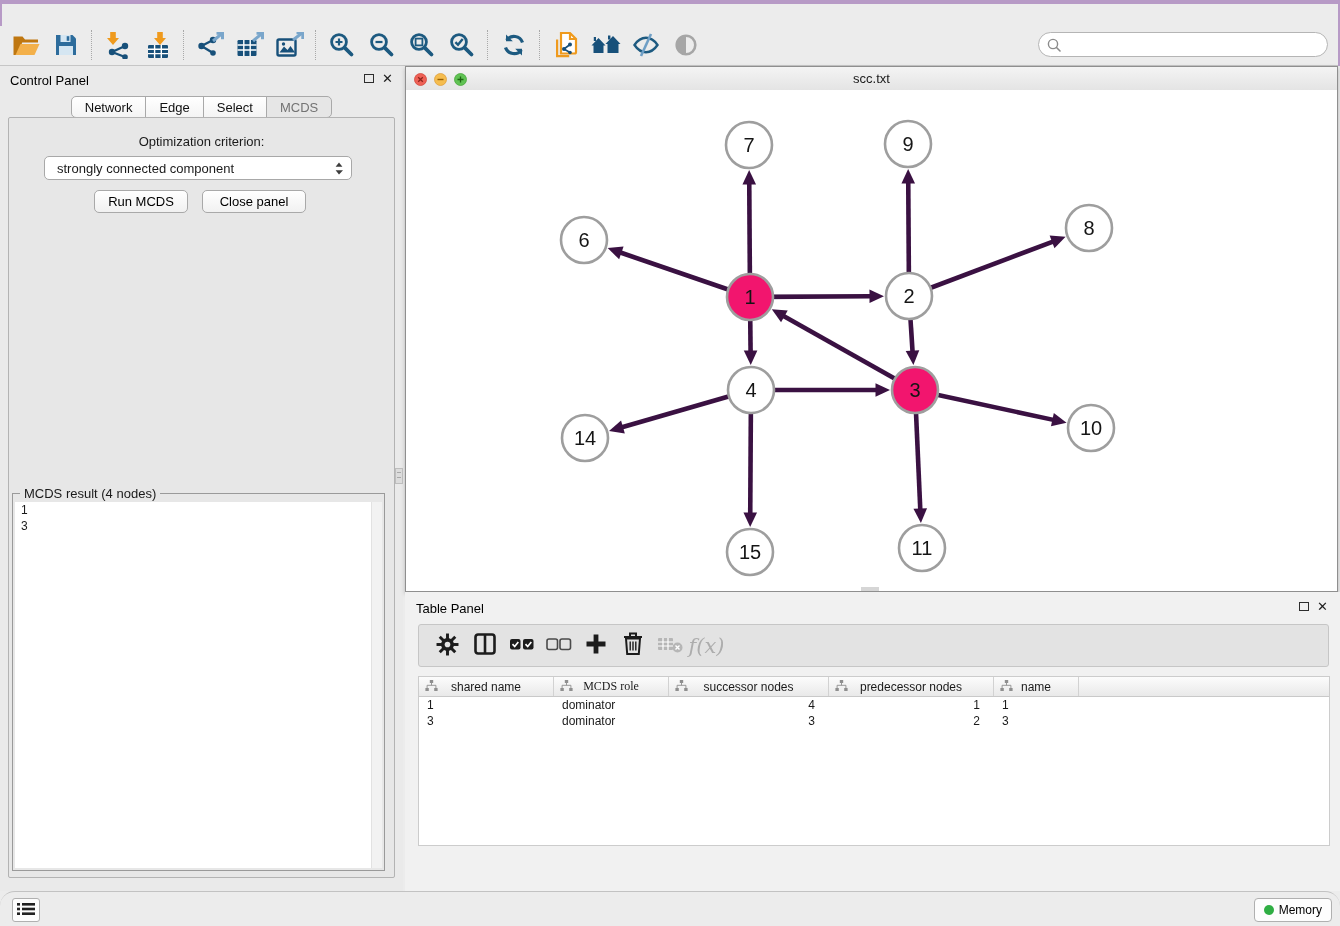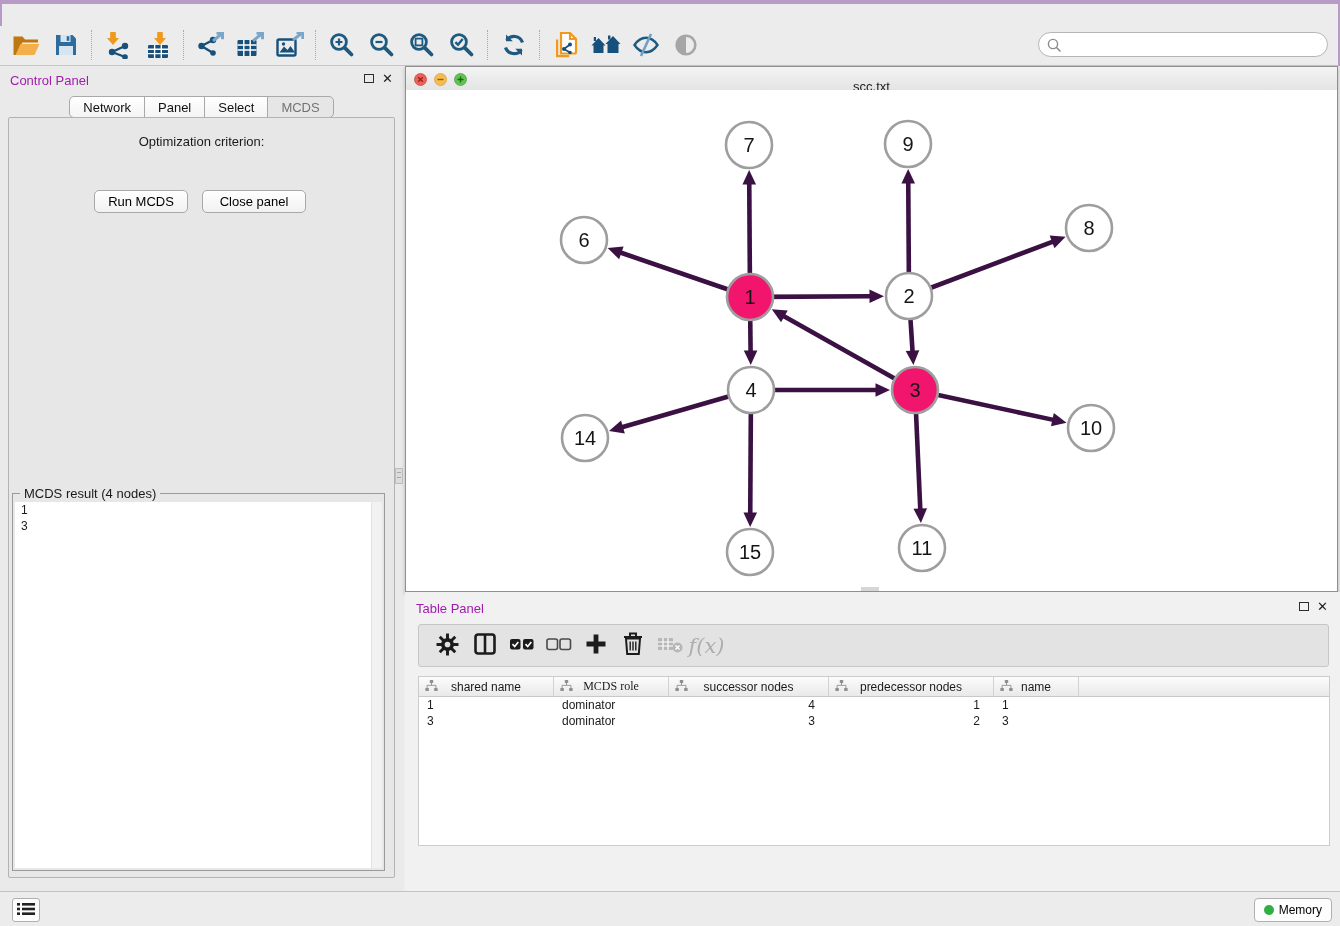--- a/index.html
+++ b/index.html
@@ -20,21 +20,21 @@
   .toolbar .icons{display:flex;align-items:center;padding-left:6px;}
   .tool{width:38px;height:36px;background:none;border:none;display:flex;align-items:center;justify-content:center;padding:0;margin:0 1px;}
   .tool .icon{display:flex;align-items:center;justify-content:center;}
   .sep{width:1px;height:30px;margin:0 5px;border-left:1px dotted #a9a9a9;}
   .search-wrap{position:absolute;right:12px;top:7px;width:290px;height:25px;background:#fff;border:1px solid #b5b5b5;border-radius:13px;display:flex;align-items:center;box-sizing:border-box;}
   .search-wrap .icon{margin:0 4px 0 8px;display:flex;}
   .search-wrap input{flex:1;border:none;outline:none;font-size:13px;background:transparent;height:18px;}
 
   
   .control-panel{position:absolute;left:0;top:66px;width:403px;height:825px;background:#eaeaea;}
-  .panel-header{position:absolute;left:10px;top:7px;font-size:13px;color:#a21caf;}
+  .panel-header{position:absolute;left:10px;top:7px;font-size:13px;color:#000000;}
   .panel-btns{position:absolute;right:10px;top:7px;display:flex;gap:8px;align-items:center;}
   .float-ico{width:10px;height:9px;border:1.5px solid #2d2d2d;display:inline-block;box-sizing:border-box;}
   .close-ico{font-size:13px;font-weight:bold;color:#1c1c1c;line-height:11px;}
   .tabbar{display:flex;}
   .cp-tabs{position:absolute;left:0;right:0;top:30px;justify-content:center;}
   .tab{height:22px;padding:0 13px;font-size:13px;background:linear-gradient(#ffffff,#f4f4f4);border:1px solid #a9a9a9;margin-left:-1px;color:#111;box-sizing:border-box;}
   .tab:first-child{border-radius:5px 0 0 5px;margin-left:0;}
   .tab:last-child{border-radius:0 5px 5px 0;}
   .tab.selected{background:#e6e6e6;color:#737373;}
   .cp-box{position:absolute;left:8px;top:51px;width:387px;height:761px;border:1px solid #b3b3b3;background:#e7e7e7;border-radius:2px;box-sizing:border-box;}
@@ -49,42 +49,42 @@
   .groupbox .legend{position:absolute;left:7px;top:-8px;background:#e7e7e7;padding:0 4px;font-size:13px;}
   .result-area{position:absolute;left:2px;top:8px;right:2px;bottom:2px;background:#fff;overflow:hidden;}
   .result-area .line{font-size:12px;padding-left:6px;line-height:16px;}
   .result-scroll{position:absolute;right:0;top:0;bottom:0;width:10px;background:#f2f2f2;border-left:1px solid #e2e2e2;}
   .grip{position:absolute;left:395px;top:468px;width:8px;height:16px;background:#dcdcdc;border:1px solid #bdbdbd;box-sizing:border-box;z-index:5;}
   .grip:before{content:"";display:block;margin:3px 1px;border-top:1px solid #a8a8a8;border-bottom:1px solid #a8a8a8;height:4px;}
 
   
   .net-window{position:absolute;left:405px;top:66px;width:933px;height:526px;background:#fff;border:1px solid #8f8f8f;box-sizing:border-box;box-shadow:0 2px 4px rgba(0,0,0,0.25);}
   .net-titlebar{position:absolute;left:0;top:0;right:0;height:23px;background:linear-gradient(#f4f4f4,#e4e4e4);border-bottom:1px solid #bdbdbd;}
-  .net-titlebar .title{position:absolute;left:0;right:0;top:12px;text-align:center;font-size:13px;color:#1a1a1a;}
+  .net-titlebar .title{position:absolute;left:0;right:0;top:4px;text-align:center;font-size:13px;color:#1a1a1a;}
   .light{position:absolute;top:5px;width:13px;height:13px;}
   .net-canvas{position:absolute;left:0;top:23px;right:0;bottom:0;background:#fff;}
   .hscroll-bit{position:absolute;left:455px;bottom:0px;width:18px;height:4px;background:#d6d6d6;}
 
   
   .table-panel{position:absolute;left:405px;top:592px;width:935px;height:299px;background:#f1f1f1;}
   .tp-toolbar{position:absolute;left:13px;top:32px;width:911px;height:43px;background:#e3e3e3;border:1px solid #c6c6c6;border-radius:3px;box-sizing:border-box;display:flex;align-items:center;padding-left:10px;}
   .tp-tool{width:37px;height:34px;background:none;border:none;display:flex;align-items:center;justify-content:center;padding:0;}
   .fx{font-family:"DejaVu Serif","Liberation Serif",serif;font-style:italic;font-size:21px;color:#adadad;}
   .grid-table{position:absolute;left:13px;top:84px;width:912px;height:170px;background:#fff;border:1px solid #cccccc;box-sizing:border-box;}
   .thead{display:flex;height:19px;background:linear-gradient(#fcfcfc,#e9e9e9);border-bottom:1px solid #c9c9c9;}
   .th{display:flex;align-items:center;justify-content:center;gap:5px;font-size:12px;border-right:1px solid #d2d2d2;box-sizing:border-box;position:relative;}
   .th .tree{position:absolute;left:6px;top:3px;}
   .trow{display:flex;height:16px;}
   .td{font-size:12px;line-height:16px;box-sizing:border-box;white-space:nowrap;overflow:hidden;}
   .td.left{padding-left:8px;text-align:left;}
   .td.right{padding-right:14px;text-align:right;}
   .tp-tabs{position:absolute;left:0;right:0;top:268px;justify-content:center;}
 
   
-  .statusbar{position:absolute;left:0;top:891px;width:1340px;height:35px;background:#ececec;border-top:1px solid #c2c2c2;box-sizing:border-box;}
+  .statusbar{position:absolute;left:0;top:891px;width:1340px;height:35px;background:#ececec;border-top:1px solid #c2c2c2;box-sizing:border-box;border-radius:15px;}
   .list-btn{position:absolute;left:12px;top:6px;width:28px;height:24px;background:#fdfdfd;border:1px solid #b0b0b0;border-radius:3px;display:flex;align-items:center;justify-content:center;padding:0;}
   .memory-btn{position:absolute;right:8px;top:6px;height:24px;background:#fdfdfd;border:1px solid #b0b0b0;border-radius:4px;display:flex;align-items:center;gap:5px;padding:0 9px;font-size:12px;font-family:inherit;}
   .memdot{width:10px;height:10px;border-radius:50%;background:#2fae43;display:inline-block;}
 </style>
 </head>
 <body>
 
 <div class="screen">
 
 
@@ -278,26 +278,35 @@
   </div>
 
   <div class="control-panel">
     <div class="panel-header">Control Panel</div>
     <div class="panel-btns">
       <span class="float-ico"></span>
       <span class="close-ico">✕</span>
     </div>
     <div class="tabbar cp-tabs" id="control-tabs">
         <button class="tab">Network</button>
-        <button class="tab">Panel</button>
+        <button class="tab">Edge</button>
         <button class="tab">Select</button>
         <button class="tab selected">MCDS</button>
       </div>
     <div class="cp-box"></div>
     <div class="opt-label">Optimization criterion:</div>
+    <div class="dropdown">
+      <span class="val">strongly connected component</span>
+      <span class="stepper">
+          <svg width="8" height="13" viewBox="0 0 8 13">
+            <path d="M4 0.5L7.4 4.8H0.6z" fill="#3c3c3c"></path>
+            <path d="M4 12.5L0.6 8.2h7.4z" fill="#3c3c3c"></path>
+          </svg>
+        </span>
+    </div>
     <button class="mac-btn" id="run-btn">Run MCDS</button>
     <button class="mac-btn" id="closepanel-btn">Close panel</button>
     <div class="groupbox">
       <span class="legend">MCDS result (4 nodes)</span>
       <div class="result-area" id="result-area">
         <div class="result-scroll"></div>
       <div class="line">1</div>
           <div class="line">3</div>
         </div>
     </div>

